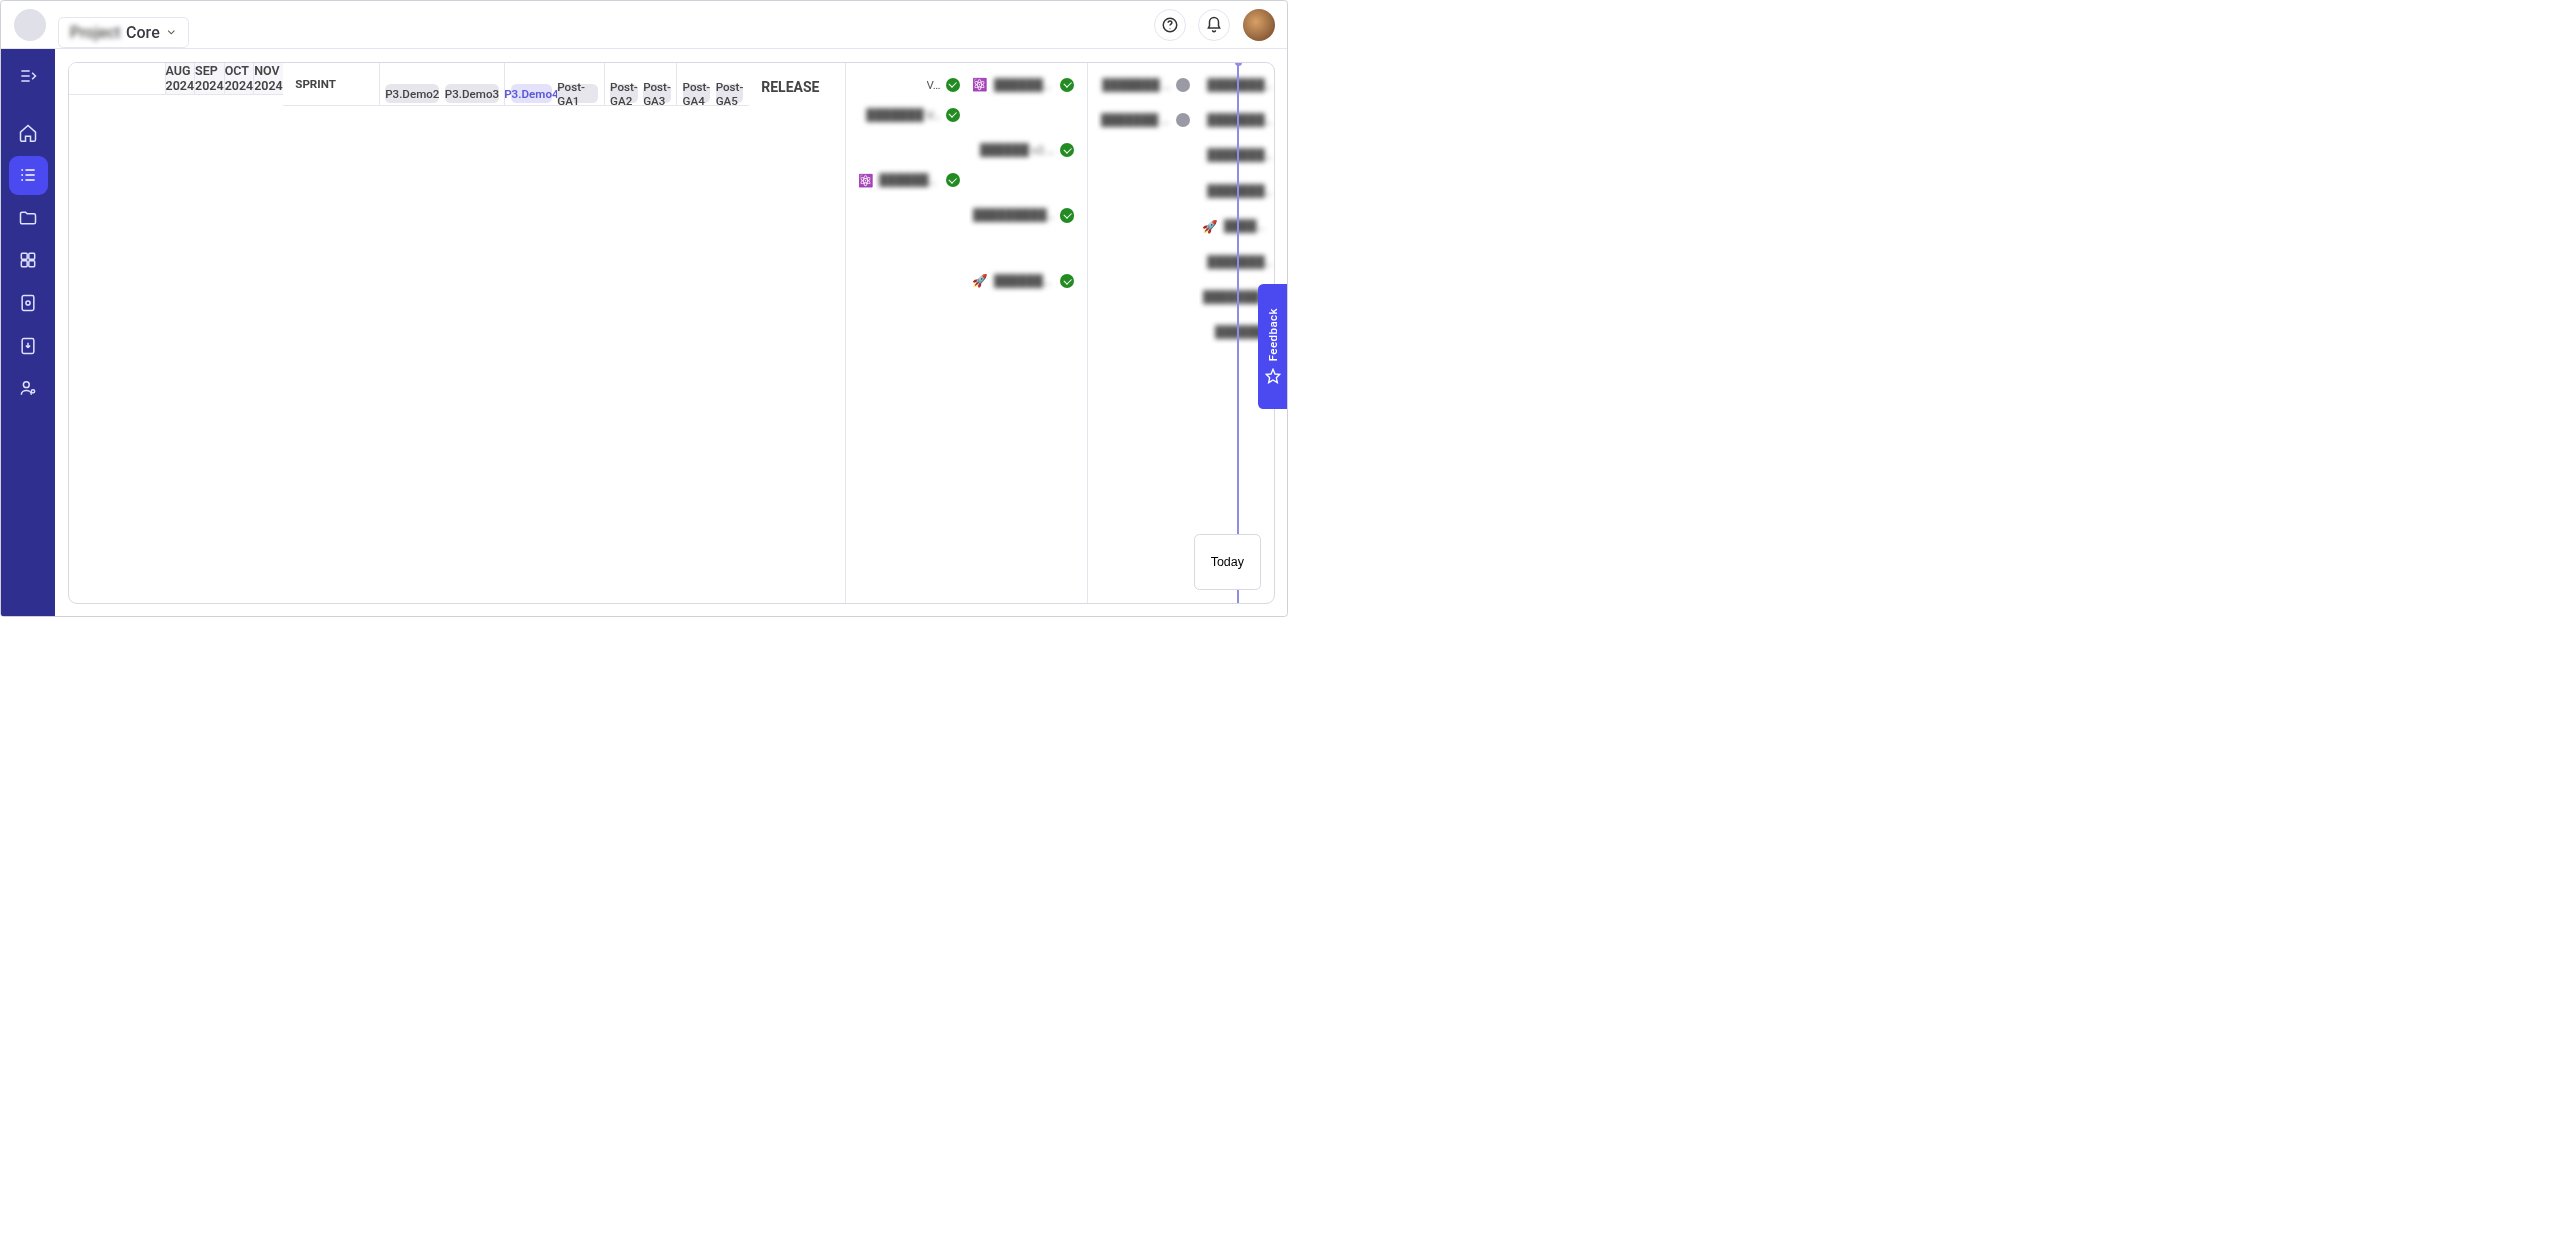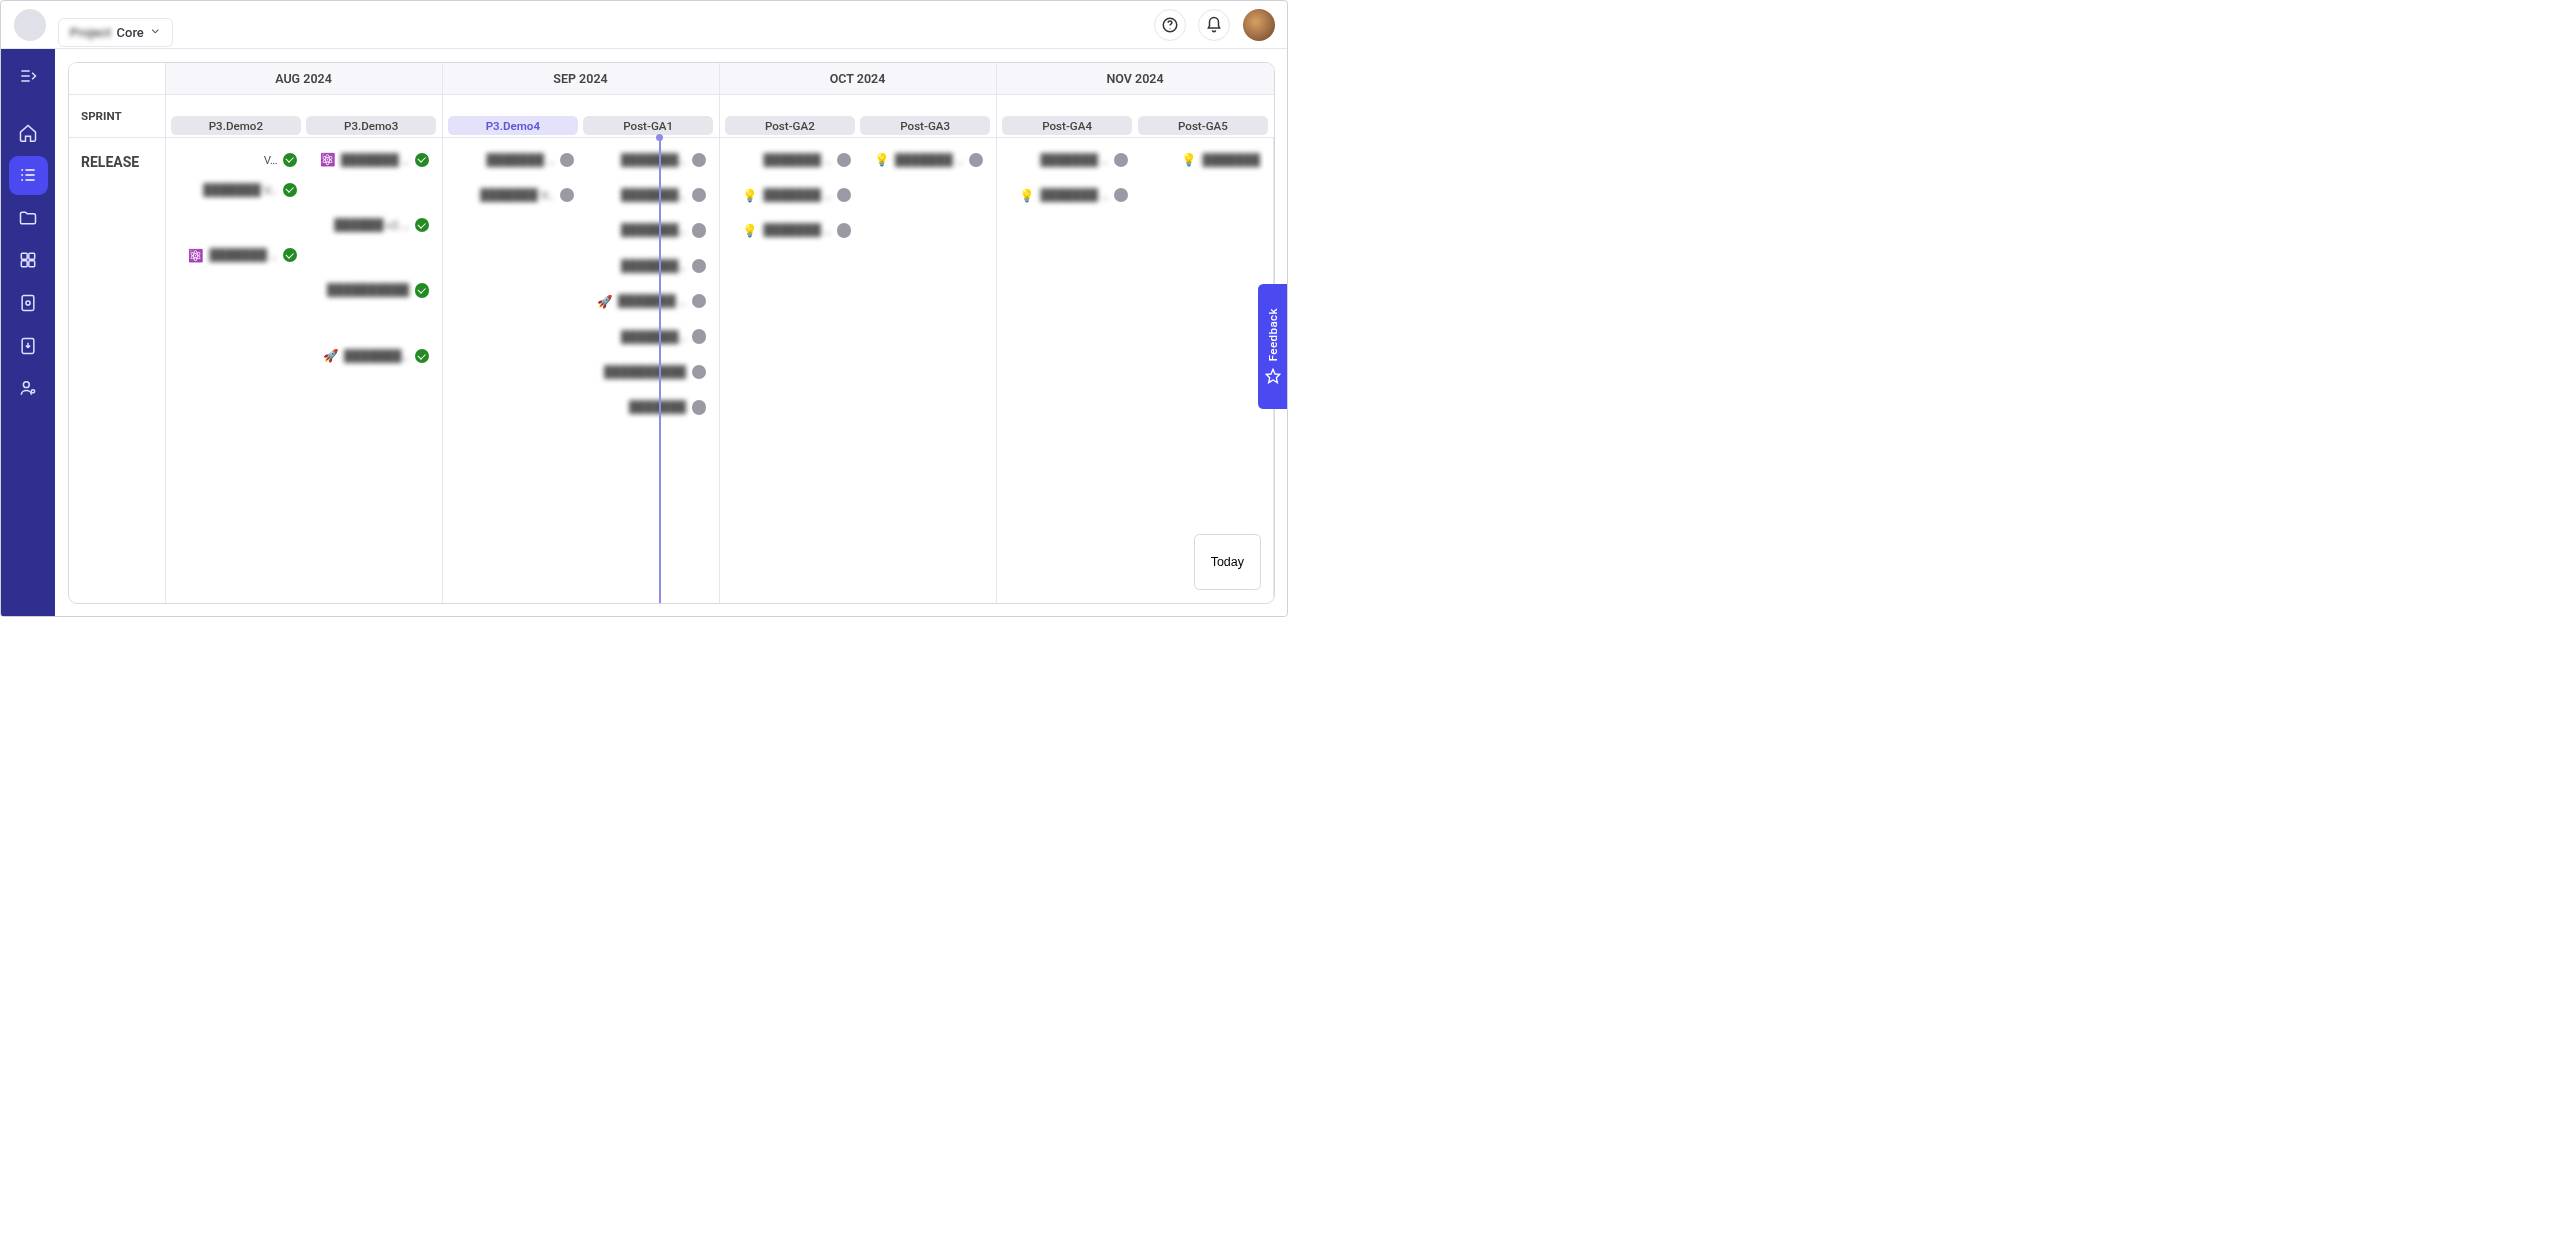--- a/index.html
+++ b/index.html
@@ -18,42 +18,42 @@
     --today-line: #8f8ce6;
     --feedback-bg: #4a4af0;
   }
   * { box-sizing: border-box; }
   html, body { margin:0; padding:0; height:100%; font-family: -apple-system, BlinkMacSystemFont, "Segoe UI", Roboto, sans-serif; color: var(--text); font-size: 12.5px; background:#fff; }
   body { display:flex; flex-direction:column; height:617px; width:1288px; border:0.9px solid #d0d0d8; border-radius:3.6px; overflow:hidden; position:relative;}
 
   
   .topbar { height:48px; display:flex; align-items:center; padding:0 12.5px; border-bottom:0.9px solid var(--border-light); gap:12.5px;}
   .avatar-small { width:32px; height:32px; border-radius:50%; background:#e0e0e8;}
-  .project-select { display:flex; align-items:center; gap:5.4px; border:0.9px solid var(--border-light); border-radius:5.4px; padding:5.4px 10.7px; font-size:13px; font-weight:500; cursor:pointer;margin-top:16px;}
+  .project-select { display:flex; align-items:center; gap:5.4px; border:0.9px solid var(--border-light); border-radius:5.4px; padding:5.4px 10.7px; font-size:16px; font-weight:500; cursor:pointer;margin-top:16px;}
   .blur { filter: blur(2.7px); color:#555; }
   .topbar-spacer { flex:1; }
   .top-icon-btn { width:32px; height:32px; border-radius:50%; border:0.9px solid var(--border-light); display:flex; align-items:center; justify-content:center; cursor:pointer; color:#333;}
   .avatar-user { width:32px; height:32px; border-radius:50%; background: radial-gradient(circle at 40% 40%, #d9a066, #6b4226);}
 
   
   .body { flex:1; display:flex; min-height:0;}
   .sidebar { width:54px; background:var(--sidebar-bg); display:flex; flex-direction:column; align-items:center; padding-top:7.2px; gap:3.6px;}
   .side-item { width:39px; height:39px; border-radius:9px; display:flex; align-items:center; justify-content:center; color:#fff; cursor:pointer;}
   .side-item.active { background: var(--sidebar-active);}
   .side-item svg { width:20px; height:20px; stroke:#fff; fill:none; stroke-width:1.8;}
   .side-item.plain svg { stroke:#e0e0ff;}
   .side-sep { height:10.7px; }
 
   .main { flex:1; display:flex; flex-direction:column; min-width:0;}
   .subheader { height:47px; display:flex; align-items:center; padding:0 16px; background:var(--header-bg); border-bottom:0.9px solid var(--border-light); font-size:16px; font-weight:700; justify-content:space-between;}
   .refresh-btn { width:30px; height:30px; border:0.9px solid var(--border); border-radius:5.4px; display:flex; align-items:center; justify-content:center; cursor:pointer; background:#fff;}
   .refresh-btn svg{width:16px;height:16px;stroke:#555;fill:none;stroke-width:2;}
 
   .timeline-wrap { flex:1; padding:12.5px; min-height:0;}
-  .timeline { border:0.9px solid var(--border); border-radius:9px; height:100%; display:flex; flex-direction:column; overflow:hidden; position:relative;}
+  .timeline { border:0.9px solid var(--border); border-radius:9px; height:100%; display:flex; overflow:hidden; position:relative;}
 
   .grid-row { display:grid; grid-template-columns: 97px repeat(4, 1fr); }
   .cell { border-right:0.9px solid var(--border-light); }
   .cell:last-child{border-right:none;}
 
   .month-row { height:32px; background:var(--header-bg); border-bottom:0.9px solid var(--border-light);}
   .month-row .cell { display:flex; align-items:center; justify-content:center; font-weight:600; font-size:12.5px; color:#444;}
   .month-row .cell:first-child { background:#fff;}
 
   .sprint-row { height:43px; border-bottom:0.9px solid var(--border-light);}

